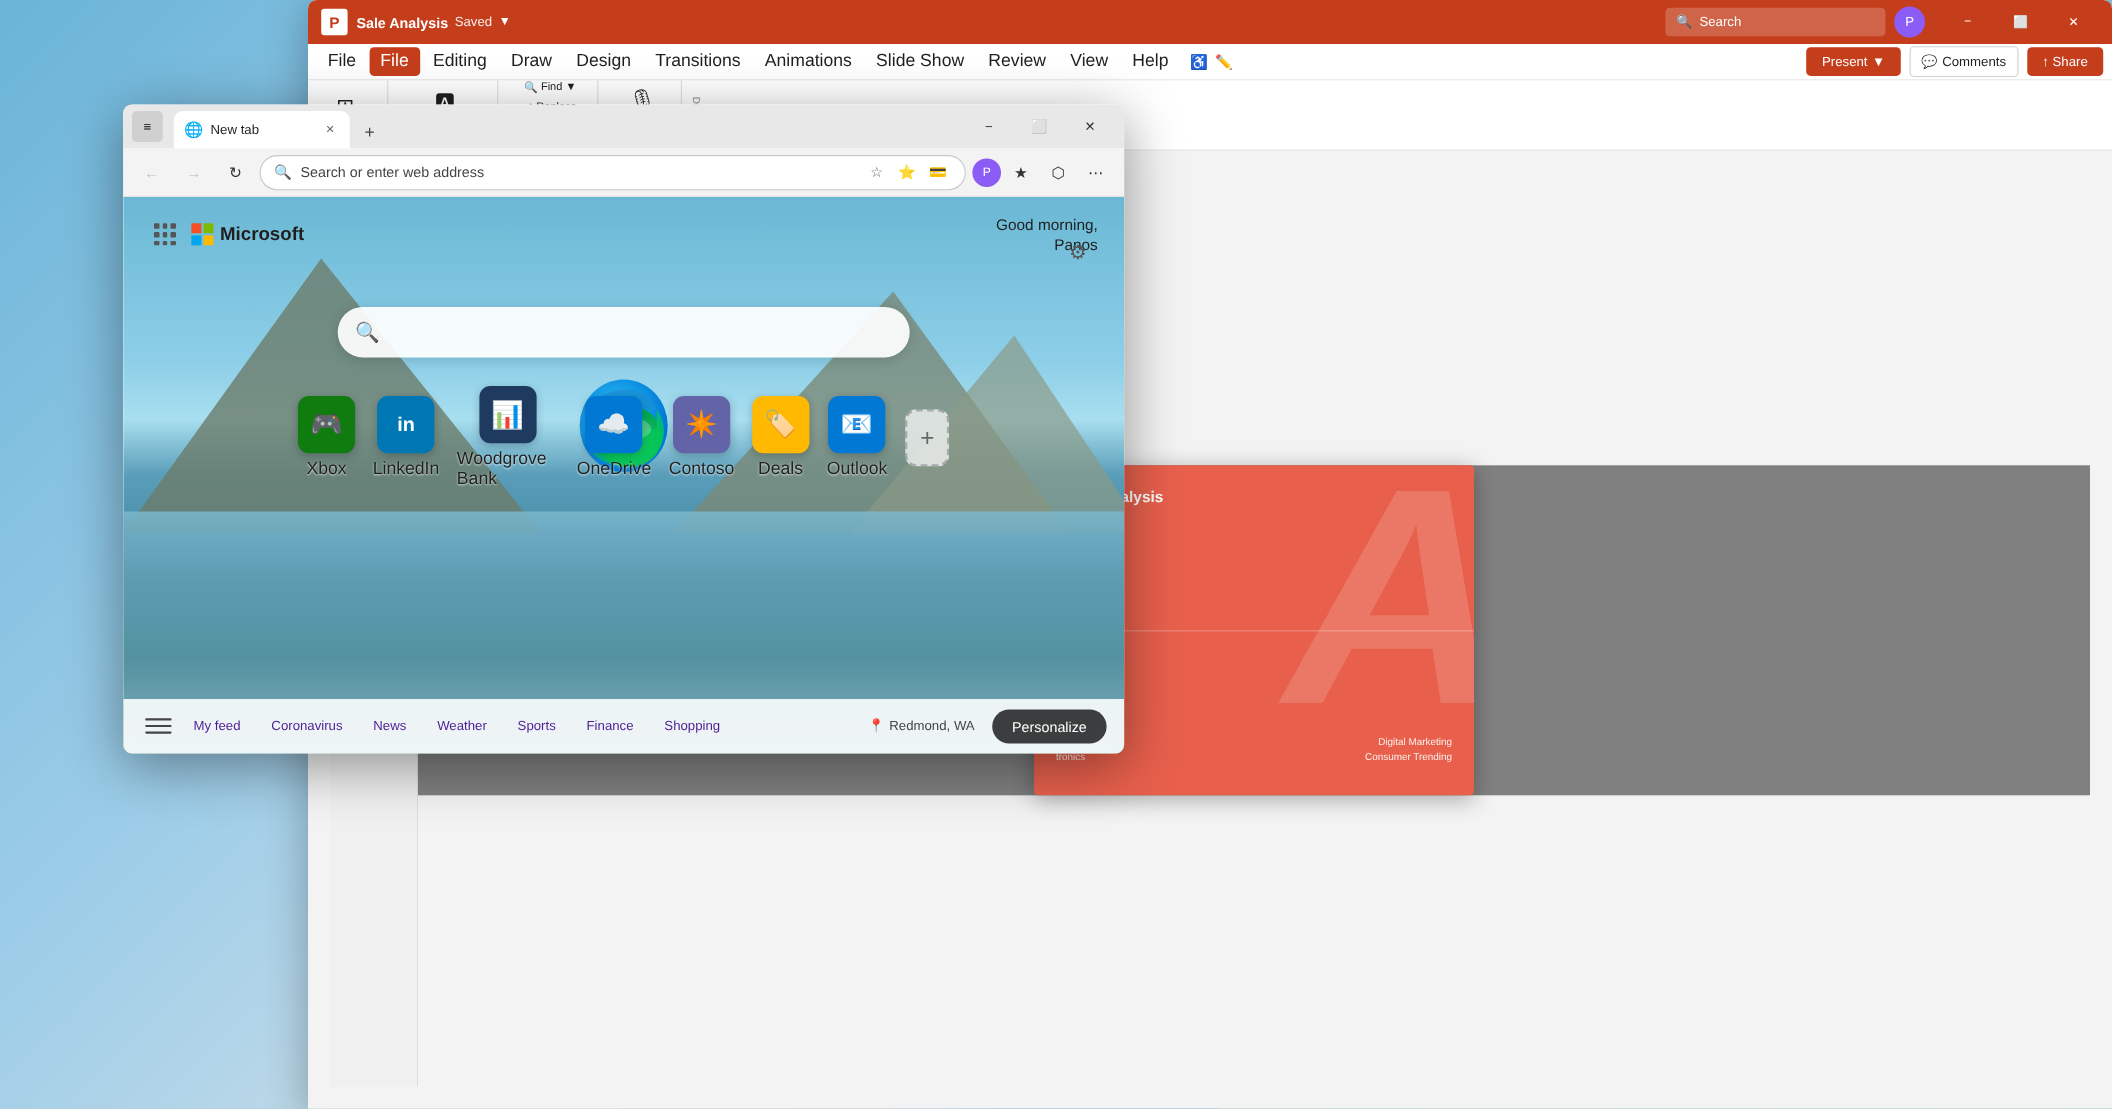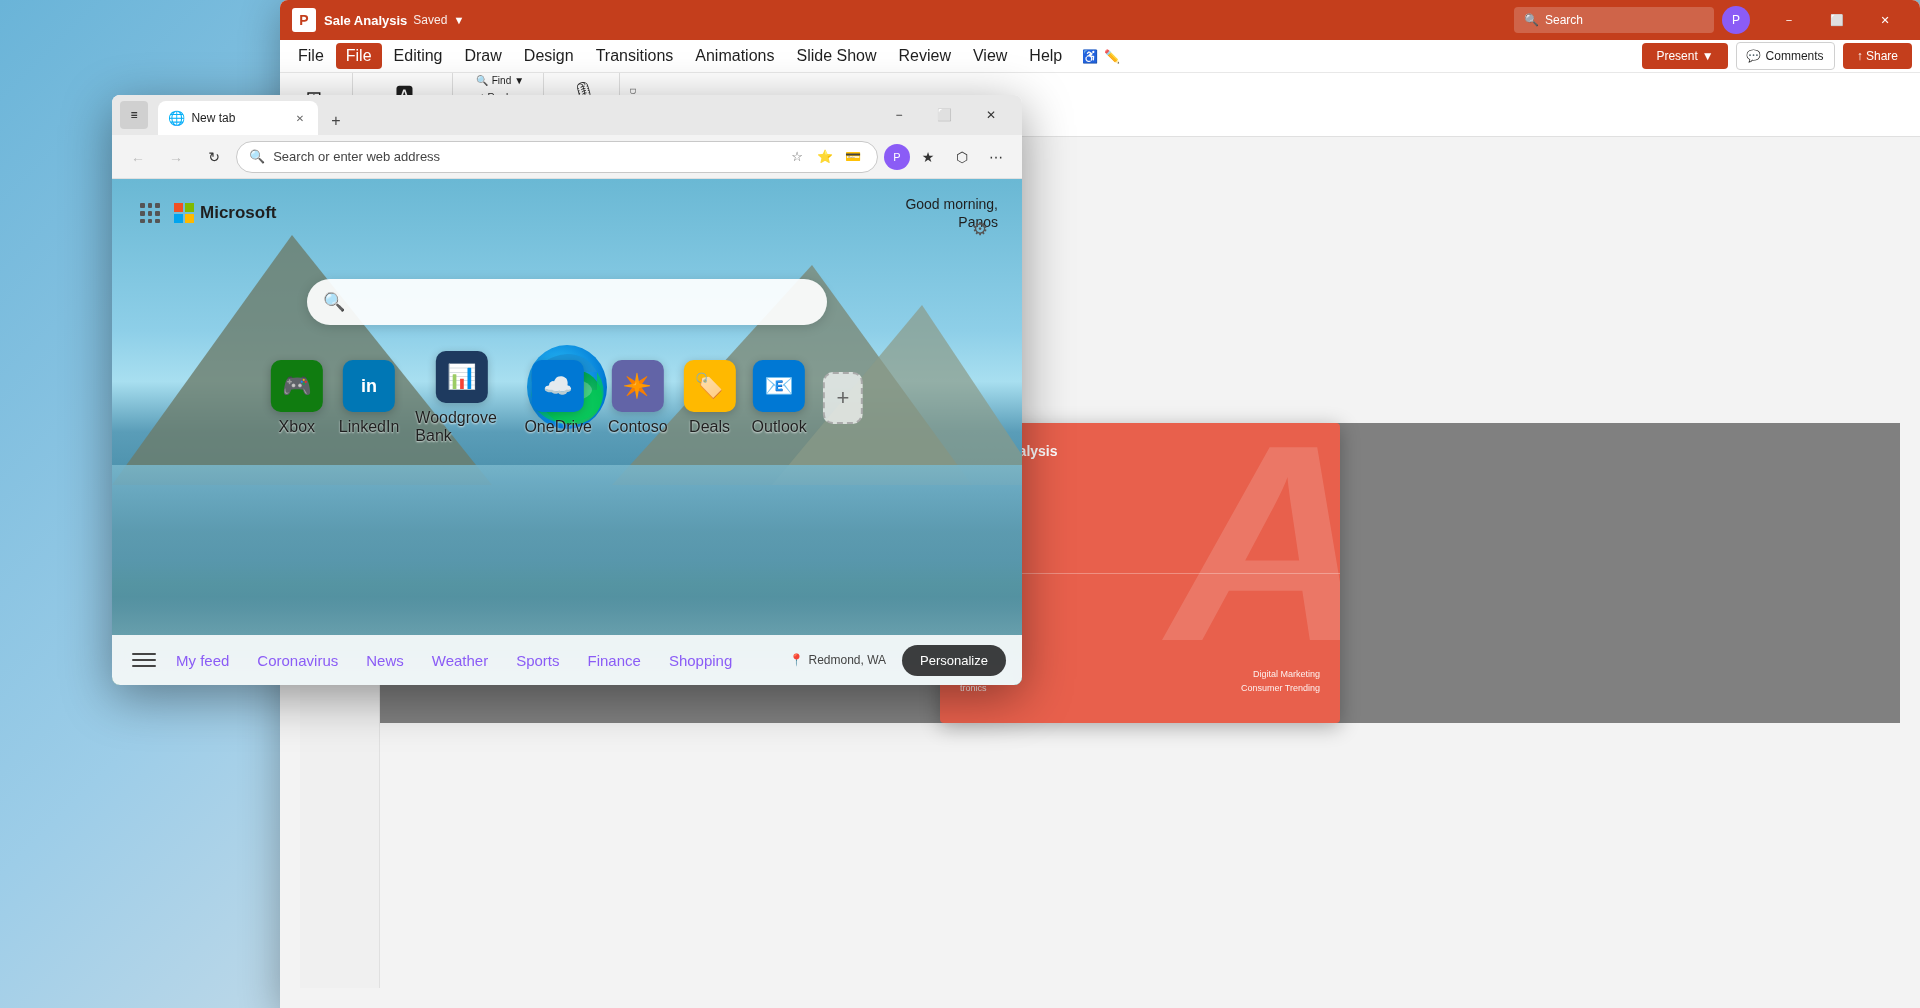--- a/index.html
+++ b/index.html
@@ -773,22 +773,22 @@
       padding: 4px;
     }
     .hamburger-line {
       height: 2px;
       background: #444;
       border-radius: 1px;
     }
 
     .edge-news-item {
       padding: 6px 12px;
-      font-size: 15px;
-      color: #8b5cf6;
+      font-size: 12px;
+      color: #4c1d95;
       cursor: pointer;
       border-radius: 4px;
       white-space: nowrap;
     }
 
     .edge-location {
       margin-left: auto;
       display: flex;
       align-items: center;
       gap: 4px;

